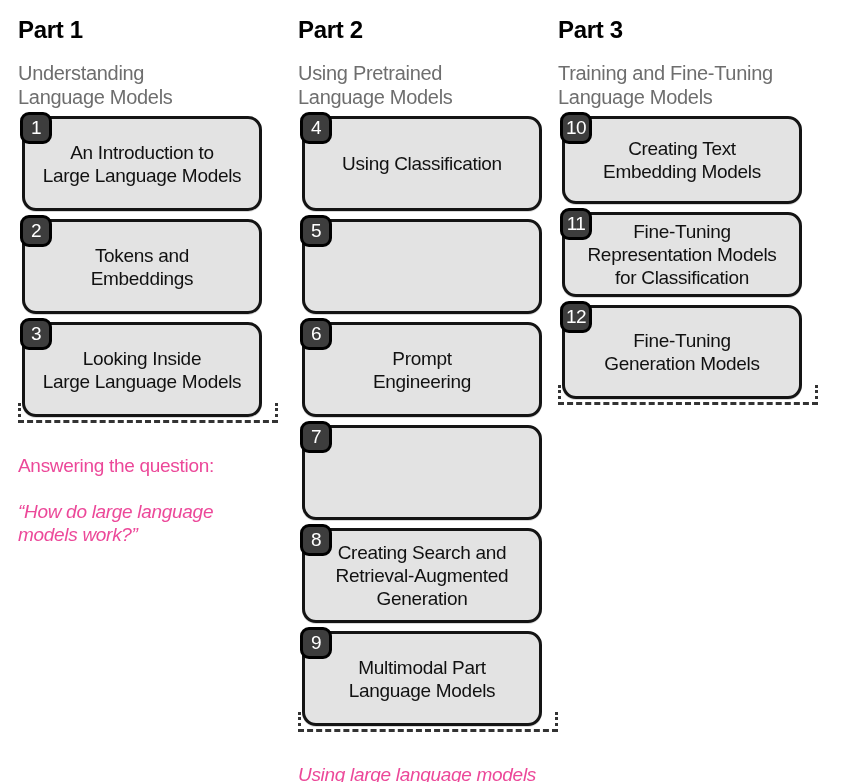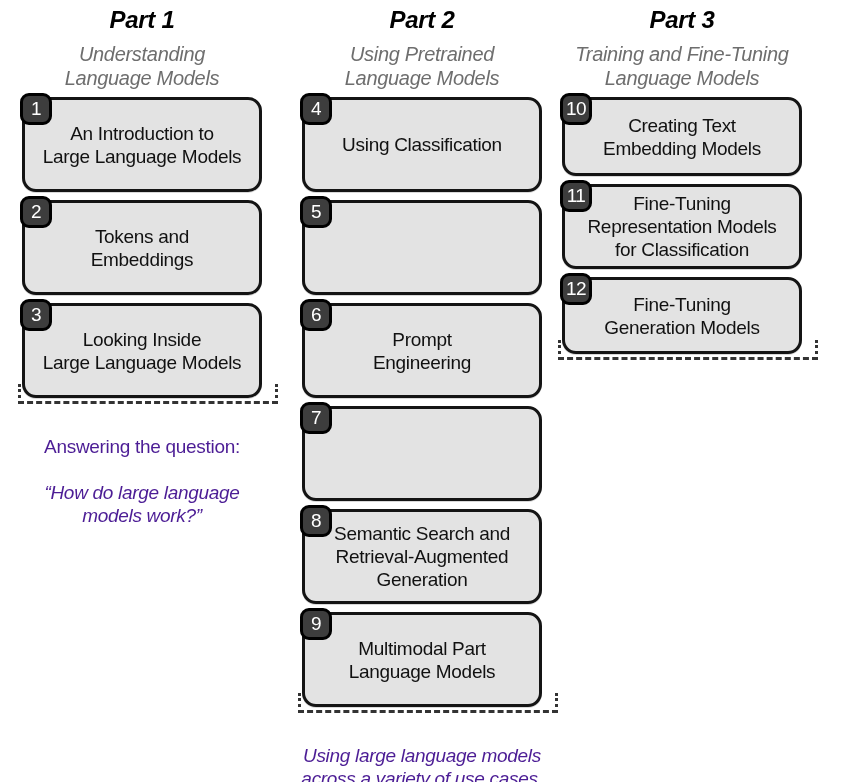--- a/index.html
+++ b/index.html
@@ -29,38 +29,36 @@
     position: absolute;
     top: 0;
     width: 248px;
   }
   .col-1 { left: 18px; }
   .col-2 { left: 298px; }
   .col-3 { left: 558px; }
 
   
   .part-header {
-    text-align: center;
-    padding-top: 6px;
-    font-style: italic;
+    padding-top: 16px;
   }
   .part-title {
     font-size: 24px;
     font-weight: bold;
     line-height: 28px;
     letter-spacing: -0.3px;
     color: #000000;
   }
   .part-subtitle {
     font-size: 20px;
     font-weight: normal;
     line-height: 24px;
     letter-spacing: -0.3px;
     color: #6e6e6e;
-    margin-top: 8px;
+    margin-top: 17px;
     white-space: pre-line;
   }
 
   
   .chapter-stack {
     position: relative;
     margin-top: 7px;
   }
 
   .chapter-box {
@@ -112,26 +110,26 @@
     height: 20px;
     margin: -14px auto 0 auto;
     box-sizing: border-box;
     border-left: 3px dotted #333333;
     border-right: 3px dotted #333333;
     border-bottom: 3px dashed #333333;
   }
 
   
   .part-caption {
-    text-align: center;
+    text-align: left;
     font-size: 19px;
     line-height: 23px;
     letter-spacing: -0.3px;
     margin-top: 8px;
-    color: #4c1d95;
+    color: #ec4899;
     white-space: pre-line;
   }
   .caption-lead {
     font-style: normal;
     display: block;
   }
   .caption-quote {
     font-style: italic;
     display: block;
     white-space: pre-line;
@@ -195,21 +193,21 @@
       <div class="chapter-box" style="height:95px">
         <span class="chapter-badge">6</span>
         <span class="chapter-label">Prompt
 Engineering</span>
       </div>
       <div class="chapter-box" style="height:95px">
         <span class="chapter-badge">7</span>
       </div>
       <div class="chapter-box" style="height:95px">
         <span class="chapter-badge">8</span>
-        <span class="chapter-label">Semantic Search and
+        <span class="chapter-label">Creating Search and
 Retrieval-Augmented
 Generation</span>
       </div>
       <div class="chapter-box" style="height:95px">
         <span class="chapter-badge">9</span>
         <span class="chapter-label">Multimodal Part
 Language Models</span>
       </div>
     </div>
     <div class="dotted-bracket"></div>
@@ -219,32 +217,32 @@
     </div>
   </div>
 
   <div class="column col-3">
     <div class="part-header">
       <div class="part-title">Part 3</div>
       <div class="part-subtitle">Training and Fine-Tuning
 Language Models</div>
     </div>
     <div class="chapter-stack">
-      <div class="chapter-box" style="height:79px">
+      <div class="chapter-box" style="height:88px">
         <span class="chapter-badge">10</span>
         <span class="chapter-label">Creating Text
 Embedding Models</span>
       </div>
       <div class="chapter-box" style="height:85px">
         <span class="chapter-badge">11</span>
         <span class="chapter-label">Fine-Tuning
 Representation Models
 for Classification</span>
       </div>
-      <div class="chapter-box" style="height:77px">
+      <div class="chapter-box" style="height:94px">
         <span class="chapter-badge">12</span>
         <span class="chapter-label">Fine-Tuning
 Generation Models</span>
       </div>
     </div>
     <div class="dotted-bracket"></div>
   </div>
 
 </div>
 

